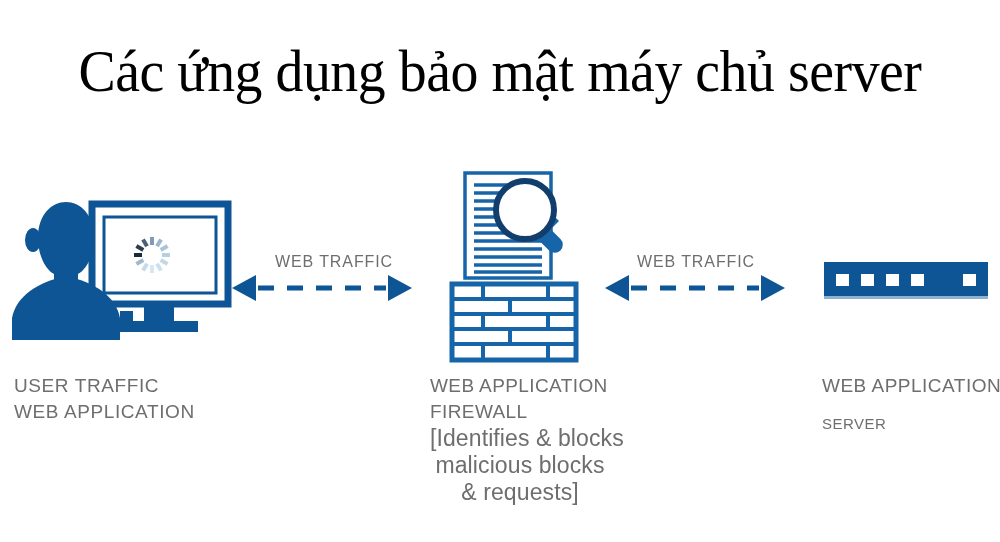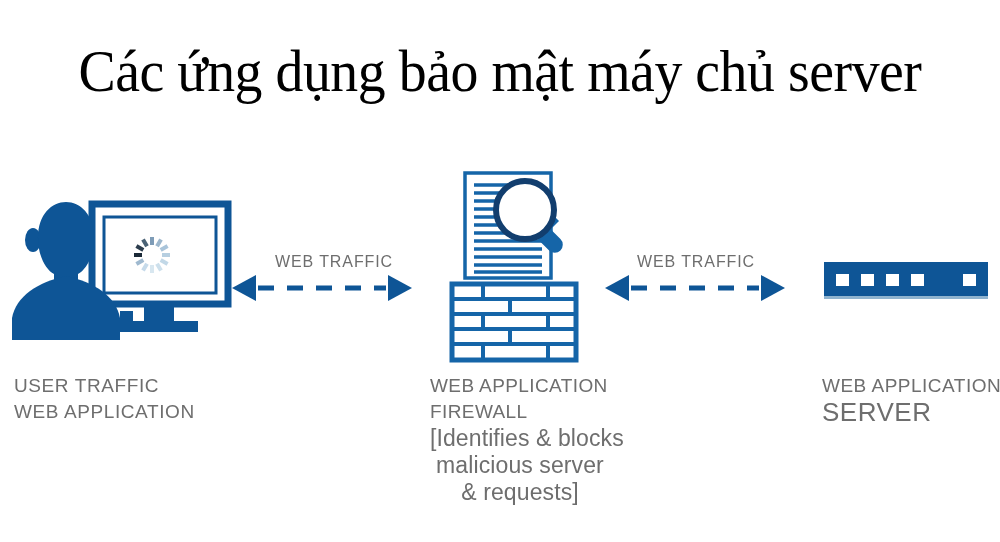--- a/index.html
+++ b/index.html
@@ -91,23 +91,24 @@
 
   #caption-server {
     left: 822px;
     top: 373px;
     font-size: 19px;
     line-height: 25px;
     letter-spacing: 0.5px;
   }
   #caption-server .big {
     display: block;
-    font-size: 26px;
+    font-size: 15px;
     line-height: 28px;
     letter-spacing: 0.5px;
+    margin-top: 12px;
   }
 
   
   .arrow-label {
     position: absolute;
     color: #6e6e6e;
     font-size: 16px;
     letter-spacing: 0.9px;
     white-space: nowrap;
     font-family: "Liberation Sans", sans-serif;
@@ -260,21 +261,21 @@
 
   <div class="caption" id="caption-user">
     <span class="cap-line">USER TRAFFIC</span>
     <span class="cap-line">WEB APPLICATION</span>
   </div>
 
   <div class="caption" id="caption-waf">
     <span class="cap-line l1">WEB APPLICATION</span>
     <span class="cap-line l2">FIREWALL</span>
     <span class="cap-sub">[Identifies &amp; blocks</span>
-    <span class="cap-sub">malicious server</span>
+    <span class="cap-sub">malicious blocks</span>
     <span class="cap-sub">&amp; requests]</span>
   </div>
 
   <div class="caption" id="caption-server">
     <span class="cap-line">WEB APPLICATION</span>
     <span class="big">SERVER</span>
   </div>
 
 </div>
 

